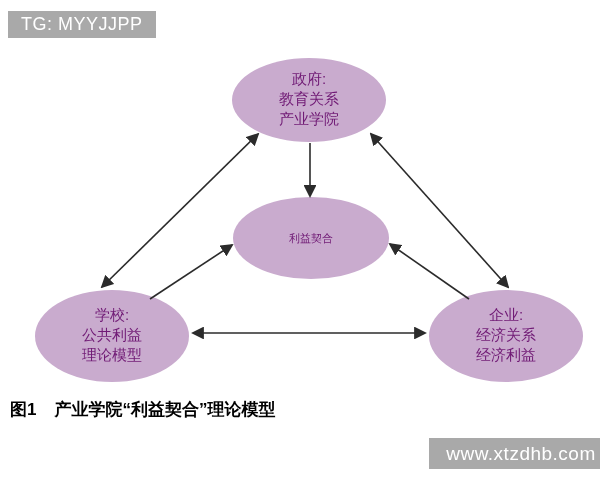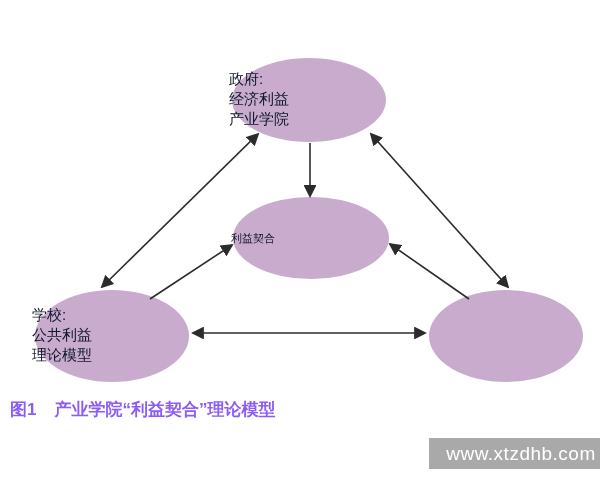--- a/index.html
+++ b/index.html
@@ -27,38 +27,38 @@
   }
   .banner-bottom-right {
     left: 429px; top: 438px;
     width: 184px; height: 31px;
     justify-content: center;
     font-size: 19px;
   }
 
   .node-label {
     position: absolute;
-    text-align: left;
-    color: #0f172a;
+    text-align: center;
+    color: #701a75;
     font-size: 15px;
     line-height: 20px;
     width: 160px;
   }
   .node-label .line { white-space: nowrap; }
   .label-government { left: 229px; top: 69px; }
   .label-fit        { left: 231px; top: 228px; font-size: 11px; line-height: 21px; }
   .label-school     { left: 32px;  top: 305px; }
   .label-enterprise { left: 426px; top: 305px; }
 
   .caption {
     position: absolute;
     left: 10px; top: 398px;
     font-size: 17px;
     font-weight: bold;
-    color: #8b5cf6;
+    color: #000000;
     white-space: nowrap;
   }
   .caption .fig-label { margin-right: 18px; }
 </style>
 </head>
 <body>
 
 <div class="stage">
 
   <svg class="diagram-svg" viewBox="0 0 600 480">
@@ -81,37 +81,45 @@
 
     <line x1="258" y1="134" x2="102" y2="287" stroke-width="1.6" marker-start="url(#ah)" marker-end="url(#ah)" stroke="#2b2b2b"></line>
 
     <line x1="371" y1="134" x2="508" y2="287" stroke-width="1.6" marker-start="url(#ah)" marker-end="url(#ah)" stroke="#2b2b2b"></line>
 
     <line x1="193" y1="333" x2="425" y2="333" stroke-width="1.6" marker-start="url(#ah)" marker-end="url(#ah)" stroke="#2b2b2b"></line>
   </svg>
 
   <div class="node-label label-government">
     <div class="line">政府:</div>
-    <div class="line">经济利益</div>
+    <div class="line">教育关系</div>
     <div class="line">产业学院</div>
   </div>
 
   <div class="node-label label-fit">
     <div class="line">利益契合</div>
   </div>
 
   <div class="node-label label-school">
     <div class="line">学校:</div>
     <div class="line">公共利益</div>
     <div class="line">理论模型</div>
   </div>
 
+  <div class="node-label label-enterprise">
+    <div class="line">企业:</div>
+    <div class="line">经济关系</div>
+    <div class="line">经济利益</div>
+  </div>
 
   <div class="caption">
     <span class="fig-label">图1</span><span>产业学院“利益契合”理论模型</span>
   </div>
 
+  <div class="banner banner-top-left">
+    <span>TG: MYYJJPP</span>
+  </div>
 
   <div class="banner banner-bottom-right">
     <span>www.xtzdhb.com</span>
   </div>
 
 </div>
 
 </body></html>

